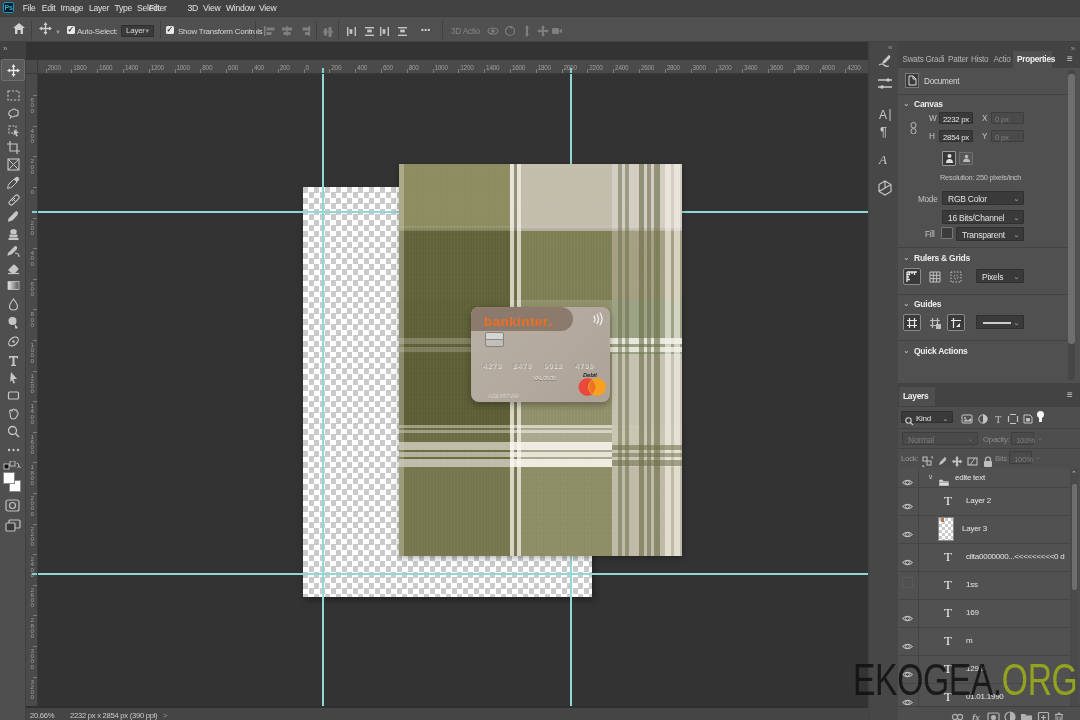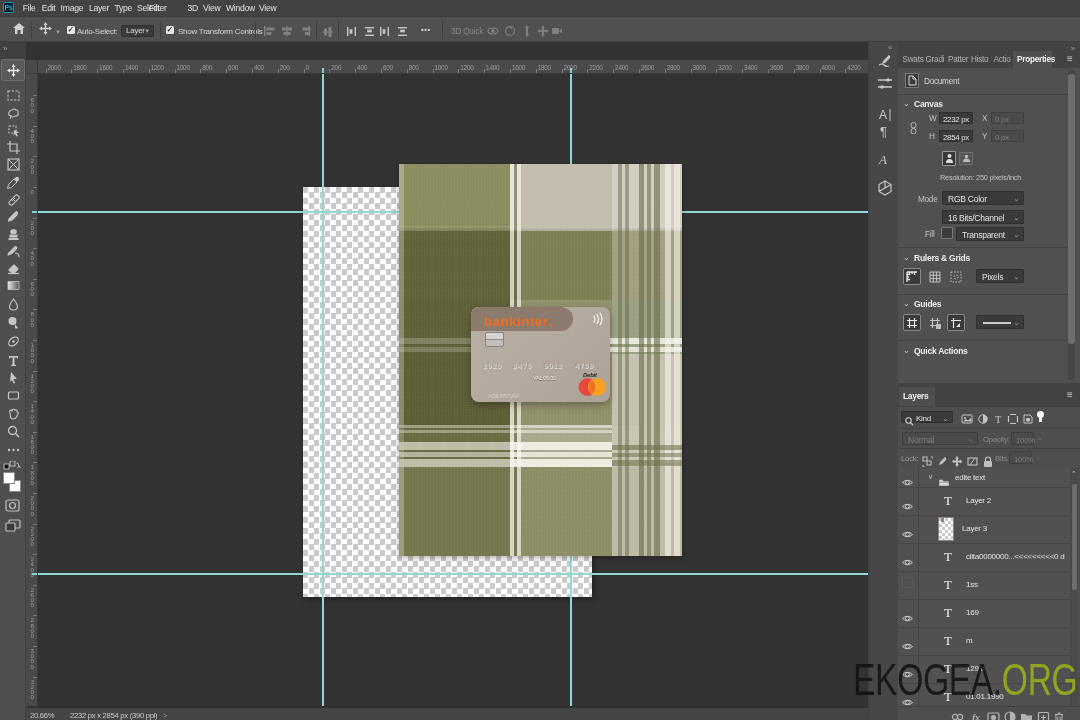--- a/index.html
+++ b/index.html
@@ -120,21 +120,21 @@
           <rect x="8.6" y="1" width="1.4" height="9" fill="#c4c4c4"></rect>
           <rect x="3.6" y="3.2" width="2.8" height="4.6" fill="#c4c4c4"></rect>
         </svg></div>
       <div class="abs" style="left:397px;top:9px"><svg width="11" height="11" viewBox="0 0 11 11" style="">
           <rect x="1" y="1" width="9" height="1.4" fill="#c4c4c4"></rect>
           <rect x="1" y="8.6" width="9" height="1.4" fill="#c4c4c4"></rect>
           <rect x="3.2" y="3.6" width="4.6" height="2.8" fill="#c4c4c4"></rect>
         </svg></div>
       <span style="position:absolute;left:421px;top:8px;color:#cfcfcf;font-size:8px;font-weight:bold;letter-spacing:0.5px">•••</span>
       <div class="vsep" style="left:442px"></div>
-      <span style="position:absolute;left:451px;top:9px;color:#858585">3D Quick</span>
+      <span style="position:absolute;left:451px;top:9px;color:#858585">3D Actio</span>
       <div class="abs" style="left:487px;top:8px"><svg width="12" height="12" viewBox="0 0 12 12" style="">
           <ellipse cx="6" cy="6" rx="5" ry="3" fill="none" stroke="#7f7f7f" stroke-width="1.2"></ellipse>
           <circle cx="6" cy="6" r="1.8" fill="#7f7f7f"></circle>
         </svg></div>
       <div class="abs" style="left:504px;top:8px"><svg width="12" height="12" viewBox="0 0 12 12" style="">
           <circle cx="6" cy="6" r="4.5" fill="none" stroke="#7f7f7f" stroke-width="1.2"></circle>
           <path d="M6 1.5 L8 3.5" stroke="#7f7f7f" stroke-width="1.2"></path>
         </svg></div>
       <div class="abs" style="left:521px;top:8px"><svg width="12" height="12" viewBox="0 0 12 12" style="">
           <path d="M6 0 L8 3 H7 V9 H8 L6 12 L4 9 H5 V3 H4 Z" fill="#7f7f7f"></path>
@@ -507,21 +507,21 @@
         <div class="abs" style="left:0;top:261px;width:111px;height:42px;background:rgba(95,99,60,0.30)"></div>
         <div class="abs" style="left:0;top:0;width:283px;height:392px;background:radial-gradient(rgba(255,255,255,0.045) 1px,transparent 1.4px);background-size:3px 2.5px"></div>
       </div>
     <div id="card" class="abs" style="left:433px;top:233px;width:139px;height:95px;background:linear-gradient(135deg,#b9b0a6,#b2a89d 60%,#aca298);border-radius:8px;box-shadow:0 3px 7px rgba(0,0,0,0.3);overflow:hidden">
         <div class="abs" style="left:0;top:0;width:102px;height:24px;background:#8c7b6d;border-radius:8px 12px 12px 0"></div>
         <div class="abs" style="left:13px;top:5px;font-size:13.5px;font-weight:bold;color:#ee6e22;letter-spacing:0.4px">bankinter<span style="font-size:15px">.</span></div>
         <div class="abs" style="left:120px;top:5px"><svg width="14" height="14" viewBox="0 0 14 14" style="">
             <path d="M3 4 Q5 7 3 10 M6 2.5 Q9 7 6 11.5 M9 1 Q13 7 9 13" fill="none" stroke="#f2f0ec" stroke-width="1.3" stroke-linecap="round"></path>
           </svg></div>
         <div class="abs" style="left:14px;top:25px;width:19px;height:15px;border-radius:2px;background:linear-gradient(180deg,#d6d4d0 0 45%,#8f8c86 45% 55%,#c2bfba 55% 100%);border:1px solid #85827c"></div>
-        <span style="position:absolute;top:54px;font-size:7.5px;font-weight:bold;color:#b8b0a5;text-shadow:0.5px 0.8px 0.6px rgba(255,255,255,0.6), -0.4px -0.4px 0.5px rgba(95,90,85,0.5);letter-spacing:0.6px;left:12px">2920</span>
+        <span style="position:absolute;top:54px;font-size:7.5px;font-weight:bold;color:#b8b0a5;text-shadow:0.5px 0.8px 0.6px rgba(255,255,255,0.6), -0.4px -0.4px 0.5px rgba(95,90,85,0.5);letter-spacing:0.6px;left:12px">4273</span>
         <span style="position:absolute;top:54px;font-size:7.5px;font-weight:bold;color:#b8b0a5;text-shadow:0.5px 0.8px 0.6px rgba(255,255,255,0.6), -0.4px -0.4px 0.5px rgba(95,90,85,0.5);letter-spacing:0.6px;left:42px">8476</span>
         <span style="position:absolute;top:54px;font-size:7.5px;font-weight:bold;color:#b8b0a5;text-shadow:0.5px 0.8px 0.6px rgba(255,255,255,0.6), -0.4px -0.4px 0.5px rgba(95,90,85,0.5);letter-spacing:0.6px;left:73px">9012</span>
         <span style="position:absolute;top:54px;font-size:7.5px;font-weight:bold;color:#b8b0a5;text-shadow:0.5px 0.8px 0.6px rgba(255,255,255,0.6), -0.4px -0.4px 0.5px rgba(95,90,85,0.5);letter-spacing:0.6px;left:104px">4759</span>
         <span style="position:absolute;left:62px;top:68px;font-size:5.5px;color:#e8e2d8;text-shadow:0 0.5px 0.5px rgba(90,85,80,0.7)">VAL 06/30</span>
         <span style="position:absolute;left:112px;top:65px;font-size:6px;font-weight:bold;font-style:italic;color:#2d2a26">Debit</span>
         <div class="abs" style="left:106px;top:70px"><svg width="30" height="20" viewBox="0 0 30 20" style="">
             <circle cx="10.5" cy="10" r="9" fill="#e9493d"></circle>
             <circle cx="20" cy="10" r="9" fill="#f7a021"></circle>
             <path d="M15.2 3.2 A9 9 0 0 1 15.2 16.8 A9 9 0 0 1 15.2 3.2 Z" fill="#ec7323"></path>
           </svg></div>

